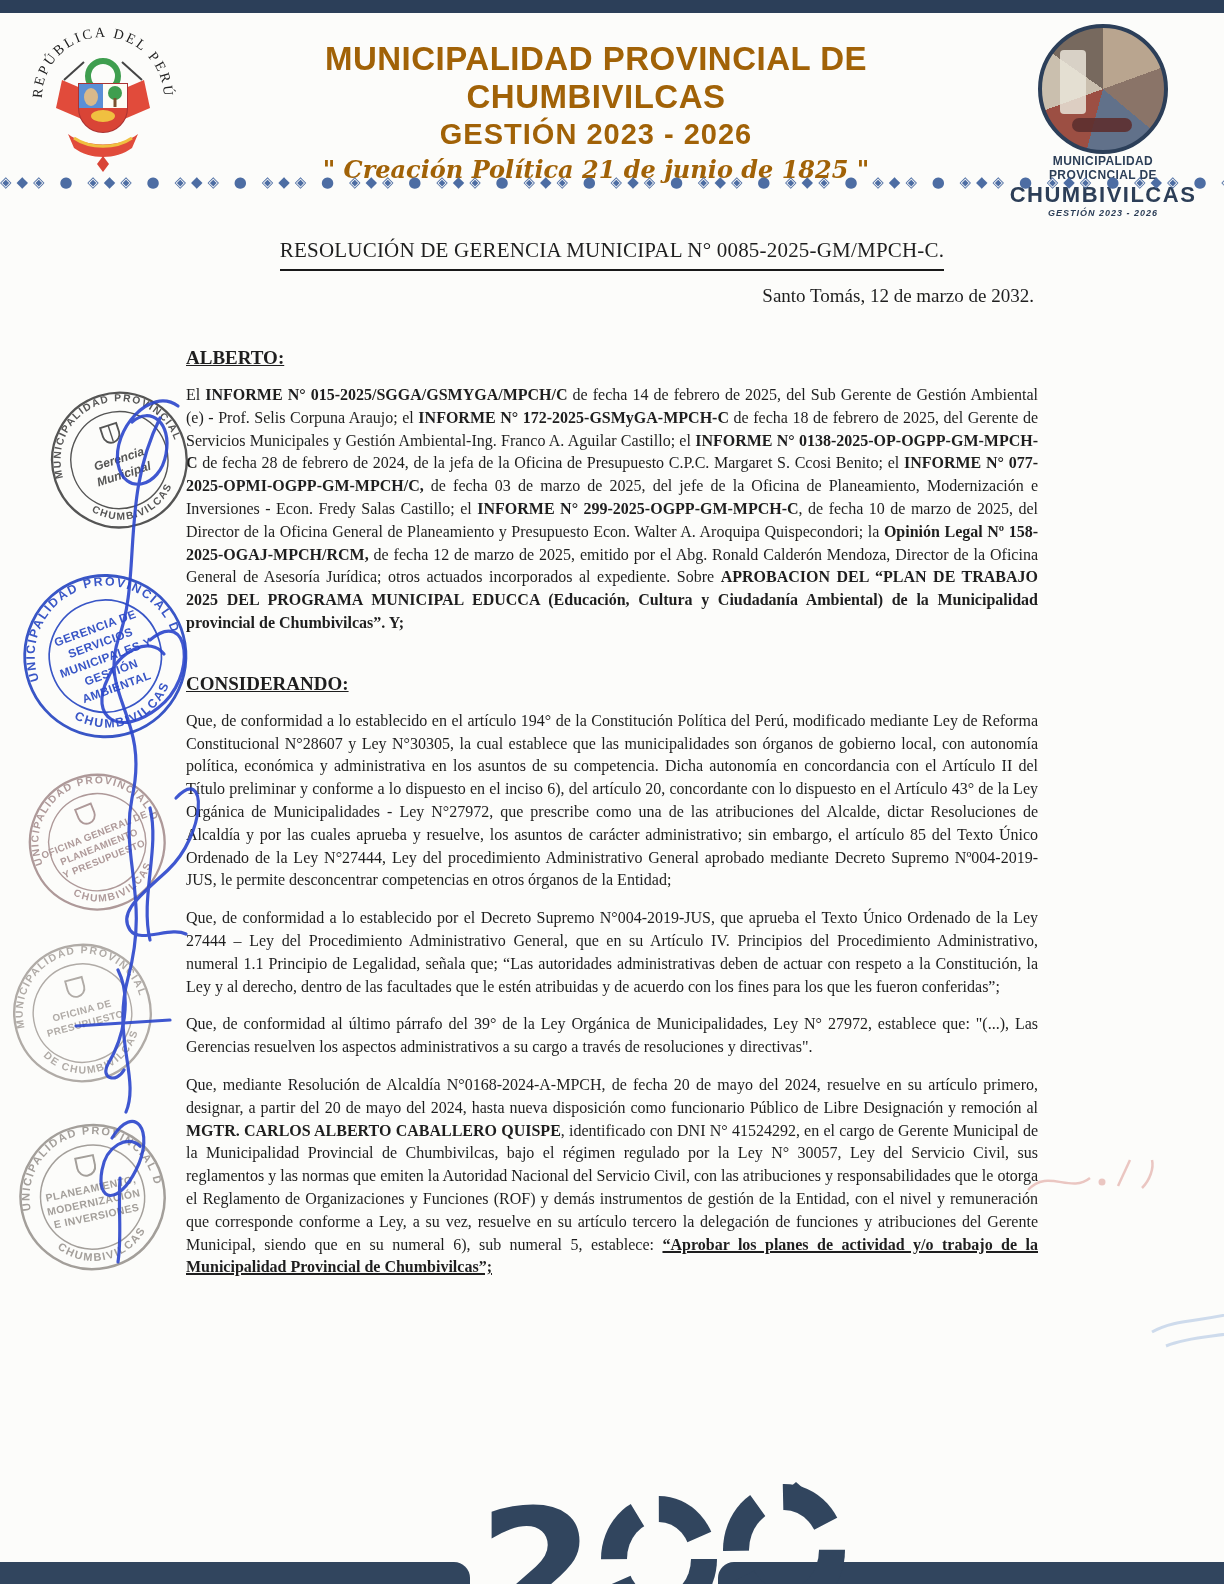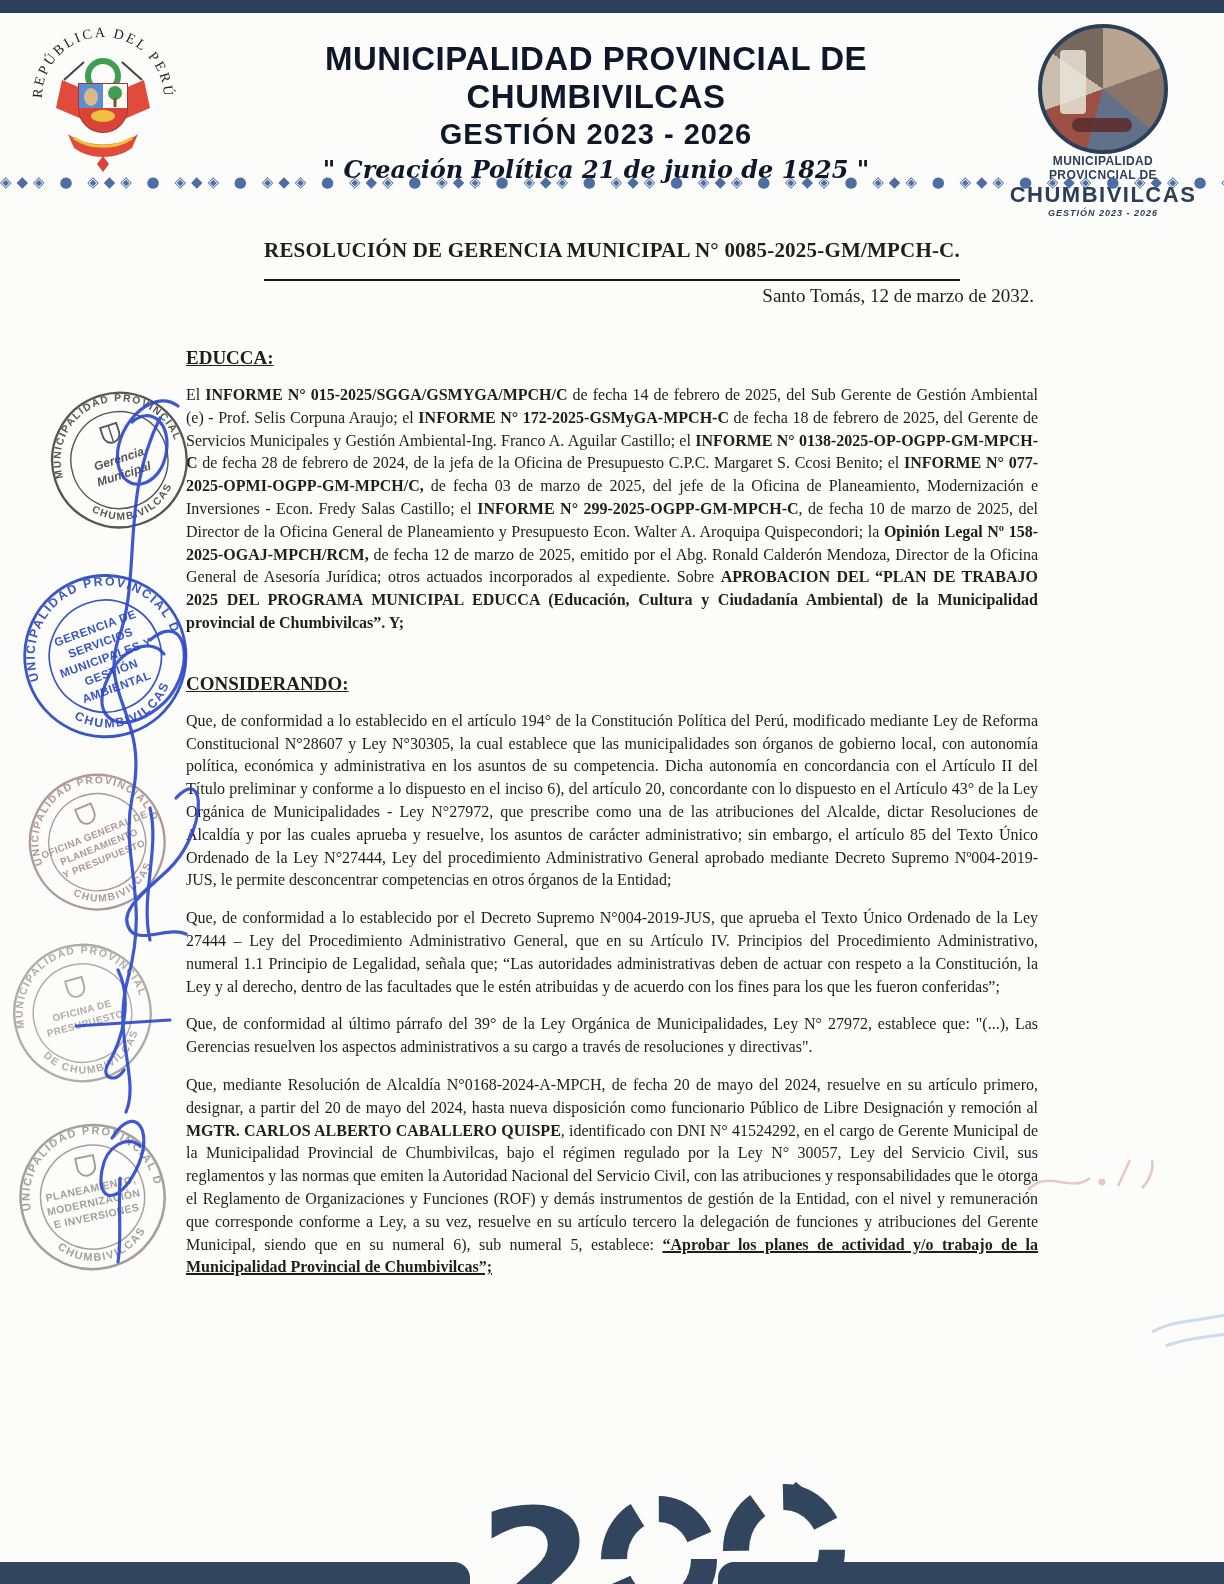--- a/index.html
+++ b/index.html
@@ -2,40 +2,40 @@
 <html><head>
 <meta charset="utf-8">
 <style>
   html,body{margin:0;padding:0;background:#e8e8e8;}
   .page{position:relative;width:1224px;height:1584px;margin:0 auto;background:#fcfcfa;
         overflow:hidden;font-family:"Liberation Serif",serif;color:#1e1e1e;}
   
   .topbar{position:absolute;left:0;top:0;width:100%;height:13px;background:#2c3f59;}
   
   .coat{position:absolute;left:28px;top:18px;}
-  .head-text{position:absolute;left:196px;top:40px;width:800px;text-align:center;color:#0f172a;}
+  .head-text{position:absolute;left:196px;top:40px;width:800px;text-align:center;color:#a16207;}
   .org{font-family:"Liberation Sans",sans-serif;font-weight:bold;font-size:33px;letter-spacing:.5px;}
   .gestion{font-family:"Liberation Sans",sans-serif;font-weight:bold;font-size:29px;margin-top:2px;letter-spacing:1px;}
   .motto{font-family:"DejaVu Serif",serif;font-style:italic;font-weight:bold;font-size:24px;margin-top:4px;}
   .logo-wrap{position:absolute;left:1008px;top:24px;width:190px;text-align:center;}
   .logo-circle{width:122px;height:122px;margin:0 auto;border-radius:50%;border:4px solid #2c3f59;
     background:conic-gradient(#b9a58f 0 70deg,#8a7468 70deg 130deg,#61718a 130deg 195deg,#9c4f43 195deg 250deg,#cabfae 250deg 305deg,#77695e 305deg 360deg);
     position:relative;}
   .logo-circle:after{content:"";position:absolute;left:18px;top:22px;width:26px;height:64px;background:#e9e4d8;opacity:.85;border-radius:4px;}
   .logo-circle:before{content:"";position:absolute;left:30px;bottom:18px;width:60px;height:14px;background:#5d2f2f;border-radius:7px;opacity:.9;}
   .cap1{font-family:"Liberation Sans",sans-serif;font-weight:bold;font-size:12px;color:#2c3e57;margin-top:0;letter-spacing:.4px;}
   .cap2{font-family:"Liberation Sans",sans-serif;font-weight:bold;font-size:22px;color:#2c3e57;letter-spacing:1.5px;}
   .cap3{font-family:"Liberation Sans",sans-serif;font-weight:bold;font-style:italic;font-size:9px;color:#2c3e57;letter-spacing:1px;}
   
   .ornaments{position:absolute;left:0;top:168px;width:100%;height:28px;overflow:hidden;white-space:nowrap;
     color:#4d6da3;font-size:15px;letter-spacing:5px;line-height:28px;text-align:center;font-family:"DejaVu Sans",sans-serif;}
   
   .doc-body{position:absolute;left:186px;top:238px;width:852px;z-index:2;}
   .title-wrap{text-align:center;}
-  .title{font-weight:bold;font-size:21px;border-bottom:2px solid #191919;padding-bottom:17px;letter-spacing:.2px;}
+  .title{font-weight:normal;font-size:21px;border-bottom:2px solid #191919;padding-bottom:7px;letter-spacing:.2px;}
   .dateline{text-align:right;font-size:19px;margin-top:22px;padding-right:4px;}
   .heading{font-weight:bold;font-size:19px;text-decoration:underline;margin-top:40px;}
   .heading.second{margin-top:38px;}
   .para{font-size:16px;line-height:22.8px;text-align:justify;margin:15px 0 0 0;}
   .para .b{font-weight:bold;}
   .para .u{text-decoration:underline;text-decoration-thickness:2px;}
   
   .stamp{position:absolute;z-index:3;}
   .stamp svg text{font-family:"Liberation Sans",sans-serif;}
   .ringtxt{font-size:11px;font-weight:bold;letter-spacing:1.6px;}
@@ -101,21 +101,21 @@
     <div class="cap3">GESTIÓN 2023 - 2026</div>
   </div>
 
   <div class="ornaments">◈◆◈ ● ◈◆◈ ● ◈◆◈ ● ◈◆◈ ● ◈◆◈ ● ◈◆◈ ● ◈◆◈ ● ◈◆◈ ● ◈◆◈ ● ◈◆◈ ● ◈◆◈ ● ◈◆◈ ● ◈◆◈ ● ◈◆◈ ● ◈◆◈ ● ◈◆◈ ●</div>
 
   <main class="doc-body">
     <div class="title-wrap">
       <span class="title">RESOLUCIÓN DE GERENCIA MUNICIPAL N° 0085-2025-GM/MPCH-C.</span>
     </div>
     <div class="dateline">Santo Tomás, 12 de marzo de 2032.</div>
-    <div class="heading">EDUCCA:</div>
+    <div class="heading">ALBERTO:</div>
     <p class="para"><span>El </span><span class="b">INFORME N° 015-2025/SGGA/GSMYGA/MPCH/C</span><span> de fecha 14 de febrero de 2025, del Sub Gerente de Gestión Ambiental (e) - Prof. Selis Corpuna Araujo; el </span><span class="b">INFORME N° 172-2025-GSMyGA-MPCH-C</span><span> de fecha 18 de febrero de 2025, del Gerente de Servicios Municipales y Gestión Ambiental-Ing. Franco A. Aguilar Castillo; el </span><span class="b">INFORME N° 0138-2025-OP-OGPP-GM-MPCH-C</span><span> de fecha 28 de febrero de 2024, de la jefa de la Oficina de Presupuesto C.P.C. Margaret S. Ccosi Benito; el </span><span class="b">INFORME N° 077-2025-OPMI-OGPP-GM-MPCH/C,</span><span> de fecha 03 de marzo de 2025, del jefe de la Oficina de Planeamiento, Modernización e Inversiones - Econ. Fredy Salas Castillo; el </span><span class="b">INFORME N° 299-2025-OGPP-GM-MPCH-C</span><span>, de fecha 10 de marzo de 2025, del Director de la Oficina General de Planeamiento y Presupuesto Econ. Walter A. Aroquipa Quispecondori; la </span><span class="b">Opinión Legal Nº 158-2025-OGAJ-MPCH/RCM,</span><span> de fecha 12 de marzo de 2025, emitido por el Abg. Ronald Calderón Mendoza, Director de la Oficina General de Asesoría Jurídica; otros actuados incorporados al expediente. Sobre </span><span class="b">APROBACION DEL “PLAN DE TRABAJO 2025 DEL PROGRAMA MUNICIPAL EDUCCA (Educación, Cultura y Ciudadanía Ambiental) de la Municipalidad provincial de Chumbivilcas”. Y;</span></p>
     <div class="heading second">CONSIDERANDO:</div>
     <p class="para"><span>Que, de conformidad a lo establecido en el artículo 194° de la Constitución Política del Perú, modificado mediante Ley de Reforma Constitucional N°28607 y Ley N°30305, la cual establece que las municipalidades son órganos de gobierno local, con autonomía política, económica y administrativa en los asuntos de su competencia. Dicha autonomía en concordancia con el Artículo II del Título preliminar y conforme a lo dispuesto en el inciso 6), del artículo 20, concordante con lo dispuesto en el Artículo 43° de la Ley Orgánica de Municipalidades - Ley N°27972, que prescribe como una de las atribuciones del Alcalde, dictar Resoluciones de Alcaldía y por las cuales aprueba y resuelve, los asuntos de carácter administrativo; sin embargo, el artículo 85 del Texto Único Ordenado de la Ley N°27444, Ley del procedimiento Administrativo General aprobado mediante Decreto Supremo Nº004-2019-JUS, le permite desconcentrar competencias en otros órganos de la Entidad;</span></p>
     <p class="para"><span>Que, de conformidad a lo establecido por el Decreto Supremo N°004-2019-JUS, que aprueba el Texto Único Ordenado de la Ley 27444 – Ley del Procedimiento Administrativo General, que en su Artículo IV. Principios del Procedimiento Administrativo, numeral 1.1 Principio de Legalidad, señala que; “Las autoridades administrativas deben de actuar con respeto a la Constitución, la Ley y al derecho, dentro de las facultades que le estén atribuidas y de acuerdo con los fines para los que les fueron conferidas”;</span></p>
     <p class="para"><span>Que, de conformidad al último párrafo del 39° de la Ley Orgánica de Municipalidades, Ley N° 27972, establece que: "(...), Las Gerencias resuelven los aspectos administrativos a su cargo a través de resoluciones y directivas".</span></p>
     <p class="para"><span>Que, mediante Resolución de Alcaldía N°0168-2024-A-MPCH, de fecha 20 de mayo del 2024, resuelve en su artículo primero, designar, a partir del 20 de mayo del 2024, hasta nueva disposición como funcionario Público de Libre Designación y remoción al </span><span class="b">MGTR. CARLOS ALBERTO CABALLERO QUISPE</span><span>, identificado con DNI N° 41524292, en el cargo de Gerente Municipal de la Municipalidad Provincial de Chumbivilcas, bajo el régimen regulado por la Ley N° 30057, Ley del Servicio Civil, sus reglamentos y las normas que emiten la Autoridad Nacional del Servicio Civil, con las atribuciones y responsabilidades que le otorga el Reglamento de Organizaciones y Funciones (ROF) y demás instrumentos de gestión de la Entidad, con el nivel y remuneración que corresponde conforme a Ley, a su vez, resuelve en su artículo tercero la delegación de funciones y atribuciones del Gerente Municipal, siendo que en su numeral 6), sub numeral 5, establece: </span><span class="b u">“Aprobar los planes de actividad y/o trabajo de la Municipalidad Provincial de Chumbivilcas”;</span></p>
   </main>
 
   <div class="stamp" style="left: 50px; top: 390px; transform: rotate(-18deg); opacity: 0.92; color: rgb(71, 71, 71);">
     <svg width="140" height="140" viewBox="0 0 150 150">

